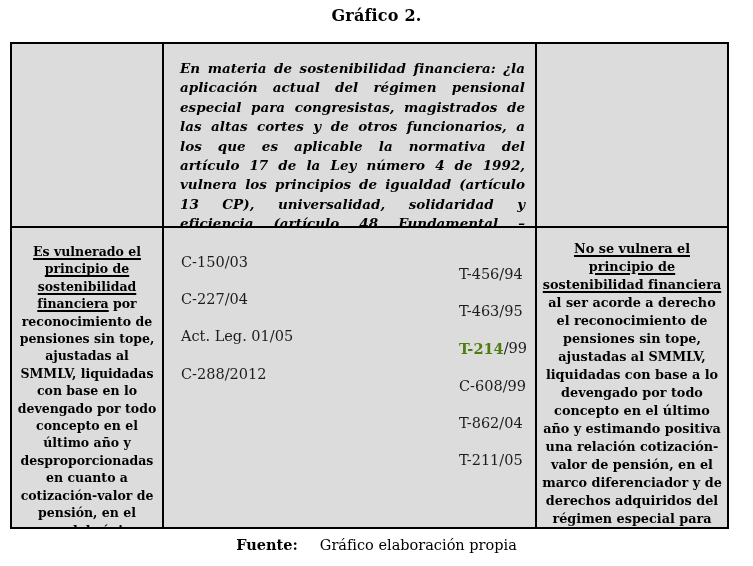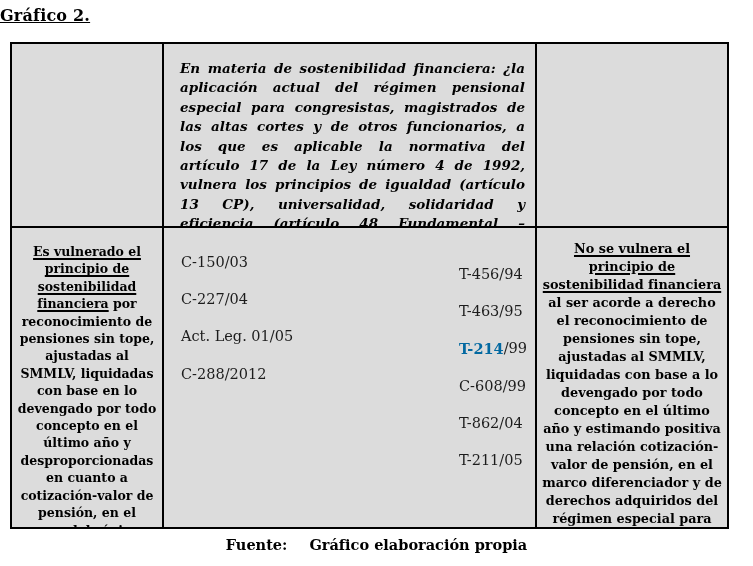--- a/index.html
+++ b/index.html
@@ -6,23 +6,23 @@
   body {
     width: 753px; height: 566px;
     position: relative;
     background: #ffffff;
     font-family: "DejaVu Serif", serif;
     color: #000000;
     overflow: hidden;
   }
   .title {
     position: absolute; top: 6px; left: 0; width: 100%;
+    text-align: center;
     font-size: 16px; font-weight: bold;
     letter-spacing: 0.2px;
-    text-decoration: underline;
   }
   .gtable {
     position: absolute; top: 42px; left: 10px;
     width: 719px; height: 487px;
     box-sizing: border-box;
     border: 2px solid #000000;
     background: #000000;
     display: grid;
     grid-template-columns: 150px 1fr 190px;
     grid-template-rows: 182px 1fr;
@@ -73,28 +73,28 @@
   .cases-col.right { padding-top: 12px; }
   .case {
     height: 37.3px;
     display: flex;
     align-items: center;
     font-size: 14.5px;
     color: #1c1c1c;
     white-space: nowrap;
   }
   .cases-col.right .case { }
-  .case b { font-weight: bold; color: #0369a1; }
+  .case b { font-weight: bold; color: #4d7c0f; }
   .source {
     position: absolute; top: 536px; left: 0; width: 100%;
     text-align: center;
     font-size: 14.5px;
   }
   .source b { font-weight: bold; }
-  .source span { margin-left: 22px; font-weight: bold; }
+  .source span { margin-left: 22px; }
 </style>
 </head>
 <body>
 
 <div class="title">Gráfico 2.</div>
 
 <div class="gtable">
 
   <div class="cell"></div>
 

